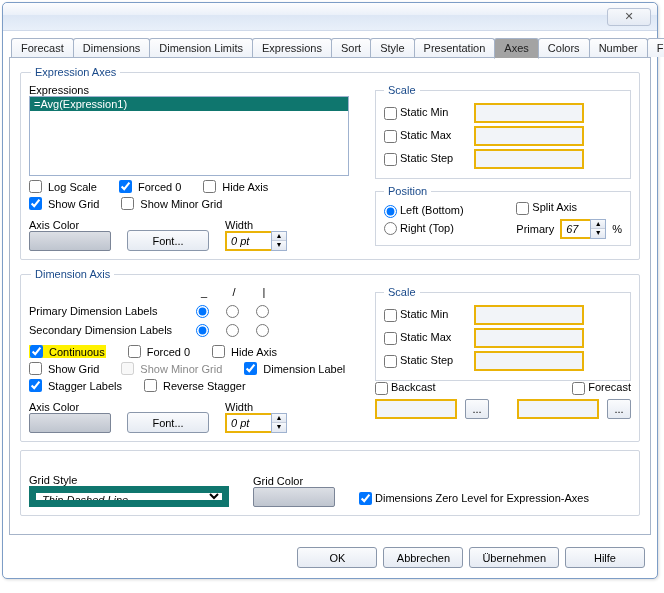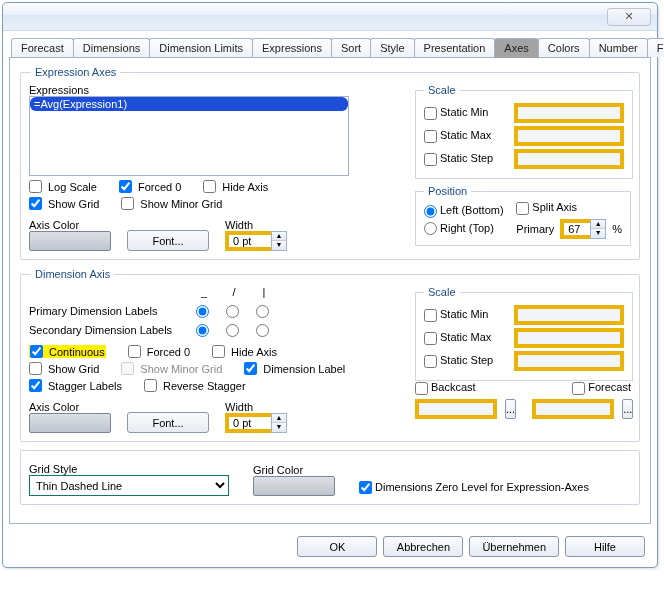--- a/index.html
+++ b/index.html
@@ -103,21 +103,21 @@
   .listbox {
     width: 320px; height: 80px;
     border: 1px solid #9fb2cf;
     background: #fff;
     overflow: hidden;
   }
   .listbox .item {
     padding: 1px 4px;
     font-size: 11px;
   }
-  .listbox .item.selected { background: #1d4ed8; color: #fff; border-radius: 6px; }
+  .listbox .item.selected { background: #0f766e; color: #fff; }
 
   .btn {
     height: 21px;
     padding: 0 10px;
     font-size: 11px;
     border: 1px solid #8a97ab;
     border-radius: 3px;
     background: linear-gradient(#fafbfd,#e6ebf3);
     cursor: default;
     display: inline-flex; align-items: center; justify-content: center;
@@ -125,24 +125,25 @@
 
   .color-swatch {
     width: 82px; height: 20px;
     border: 1px solid #7b8597;
     background: linear-gradient(#dcdfe5,#bfc5cf);
     border-radius: 2px;
   }
 
   .txt {
     height: 20px;
-    border: 4px solid #eab308;
+    border: 2px solid #eab308;
     background: #fff;
     padding: 1px 4px;
     font-size: 11px;
+    font-style: italic;
   }
   .txt.ro { background: #f2f4f8; color:#6c6c6c; }
 
   .spin {
     display: inline-flex; align-items: stretch;
   }
   .spin .txt { width: 46px; border-right: none; }
   .spin .spinbtns {
     display: flex; flex-direction: column;
     border: 1px solid #9fb2cf;
@@ -153,28 +154,29 @@
   .dots-btn {
     width:24px; height:20px; border:1px solid #8a97ab; border-radius:2px;
     background:linear-gradient(#fafbfd,#e6ebf3);
     font-size:11px; display:flex; align-items:center; justify-content:center;
   }
 
   .hl { background: #fff200; padding: 0 1px; }
 
   select.combo {
     height: 21px; font-size: 11px;
-    border: 1px solid #0f766e;
+    border: 7px solid #0f766e;
     background: #fff;
     padding: 0 2px;
+    font-style: italic;
   }
 
   .two-col { display:flex; gap:16px; }
   .left-col { flex:1; }
-  .right-col { width:216px; }
+  .right-col { width:256px; }
 
   .cb-row { display:flex; gap:22px; margin-top:4px; flex-wrap:wrap; }
   .cb-row label { display:inline-flex; align-items:center; gap:3px; }
   .radio-grid {
     display:grid;
     grid-template-columns: 160px 30px 30px 30px;
     row-gap:6px; align-items:center;
   }
   .radio-grid .hcell{ text-align:center; font-size:11px; }
 
@@ -423,21 +425,21 @@
               <input class="txt ro" style="width: 82px;">
               <div class="dots-btn">...</div>
               <div style="flex:1"></div>
               <input class="txt ro" style="width: 82px;">
               <div class="dots-btn">...</div>
             </div>
           </div>
         </div>
       </fieldset>
 
-      <fieldset class="group" style="padding-top:12px;">
+      <fieldset class="group" style="padding-top:23px;">
         <div class="row" style="gap:24px; align-items:flex-end;">
           <div>
             <div class="lbl">Grid Style</div>
             <select class="combo" style="width:200px;">
               <option>Thin Dashed Line</option>
             </select>
           </div>
           <div>
             <div class="lbl">Grid Color</div>
             <div class="color-swatch"></div>

